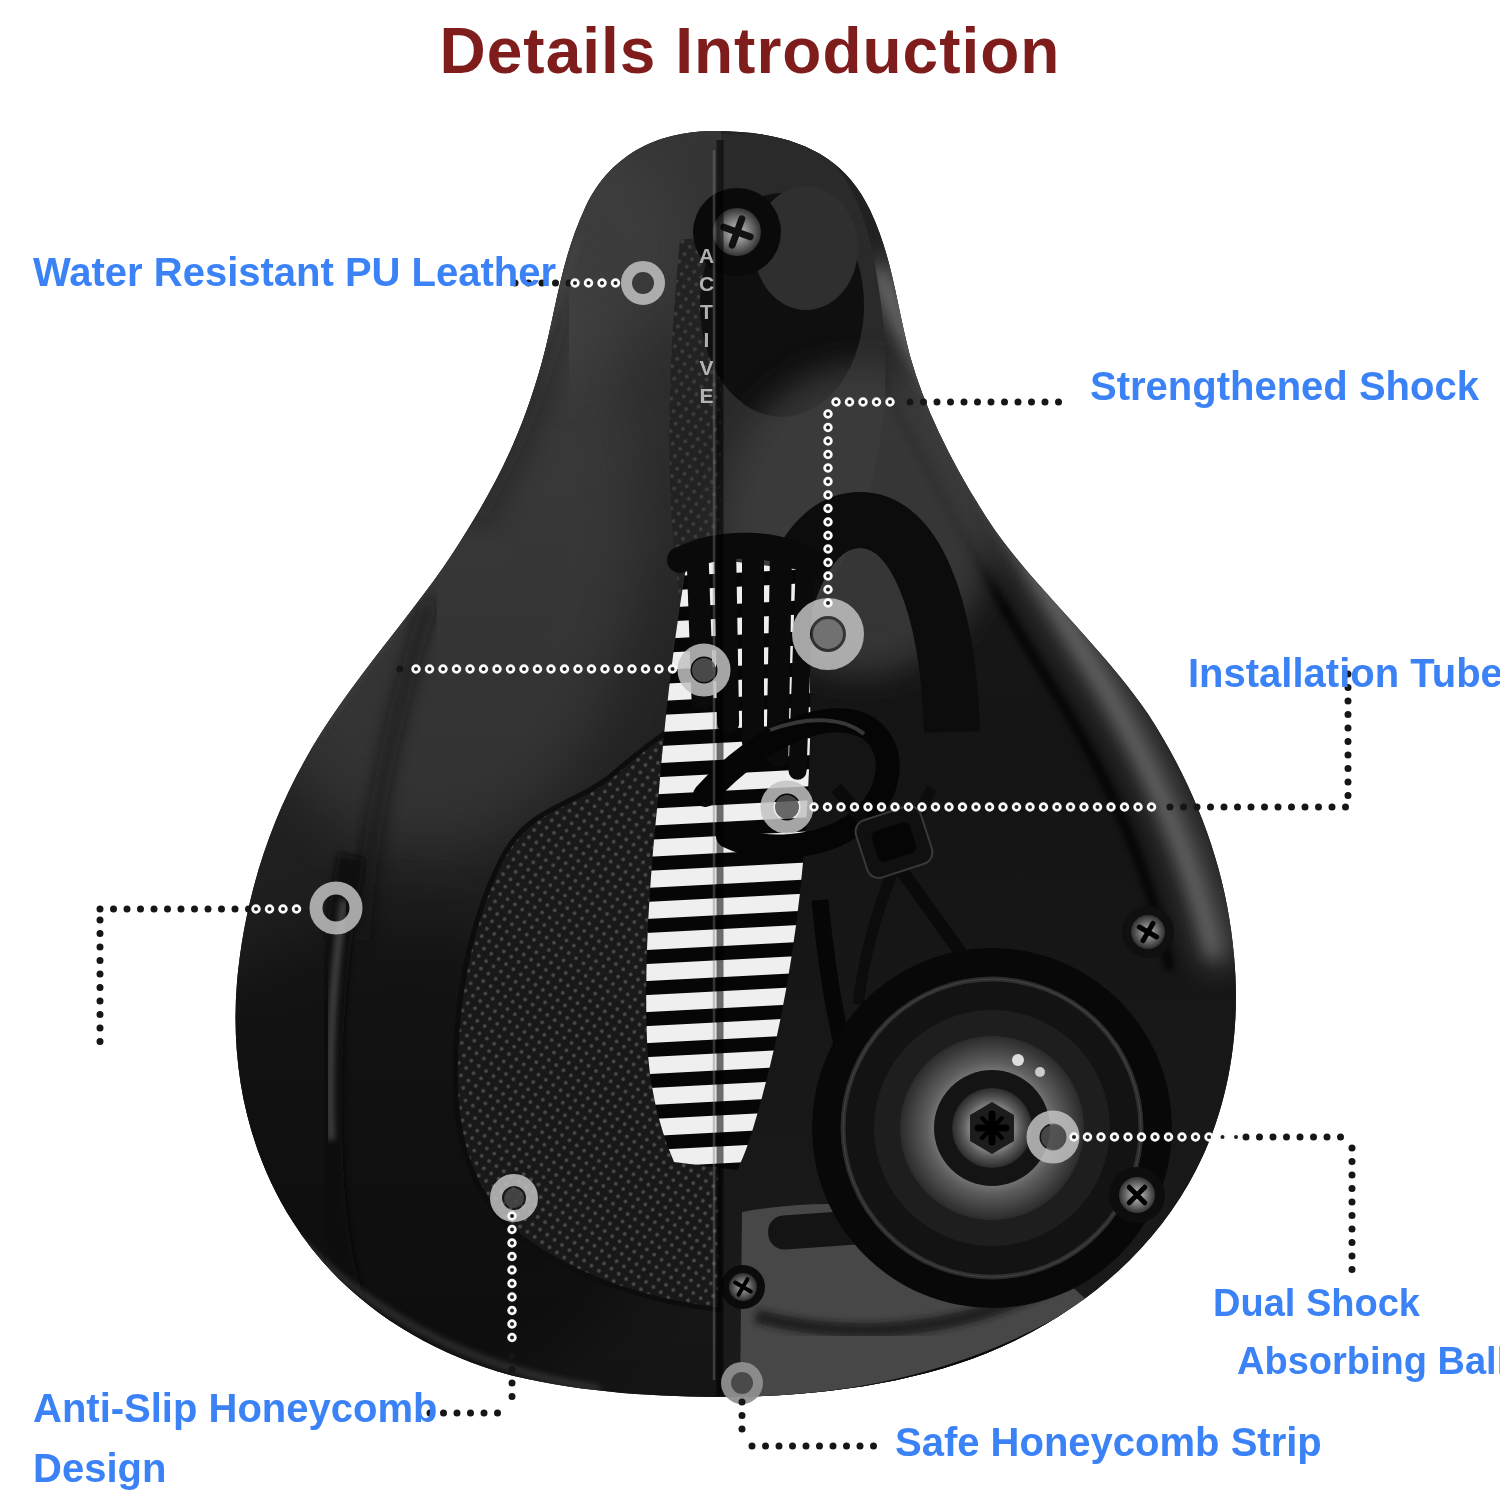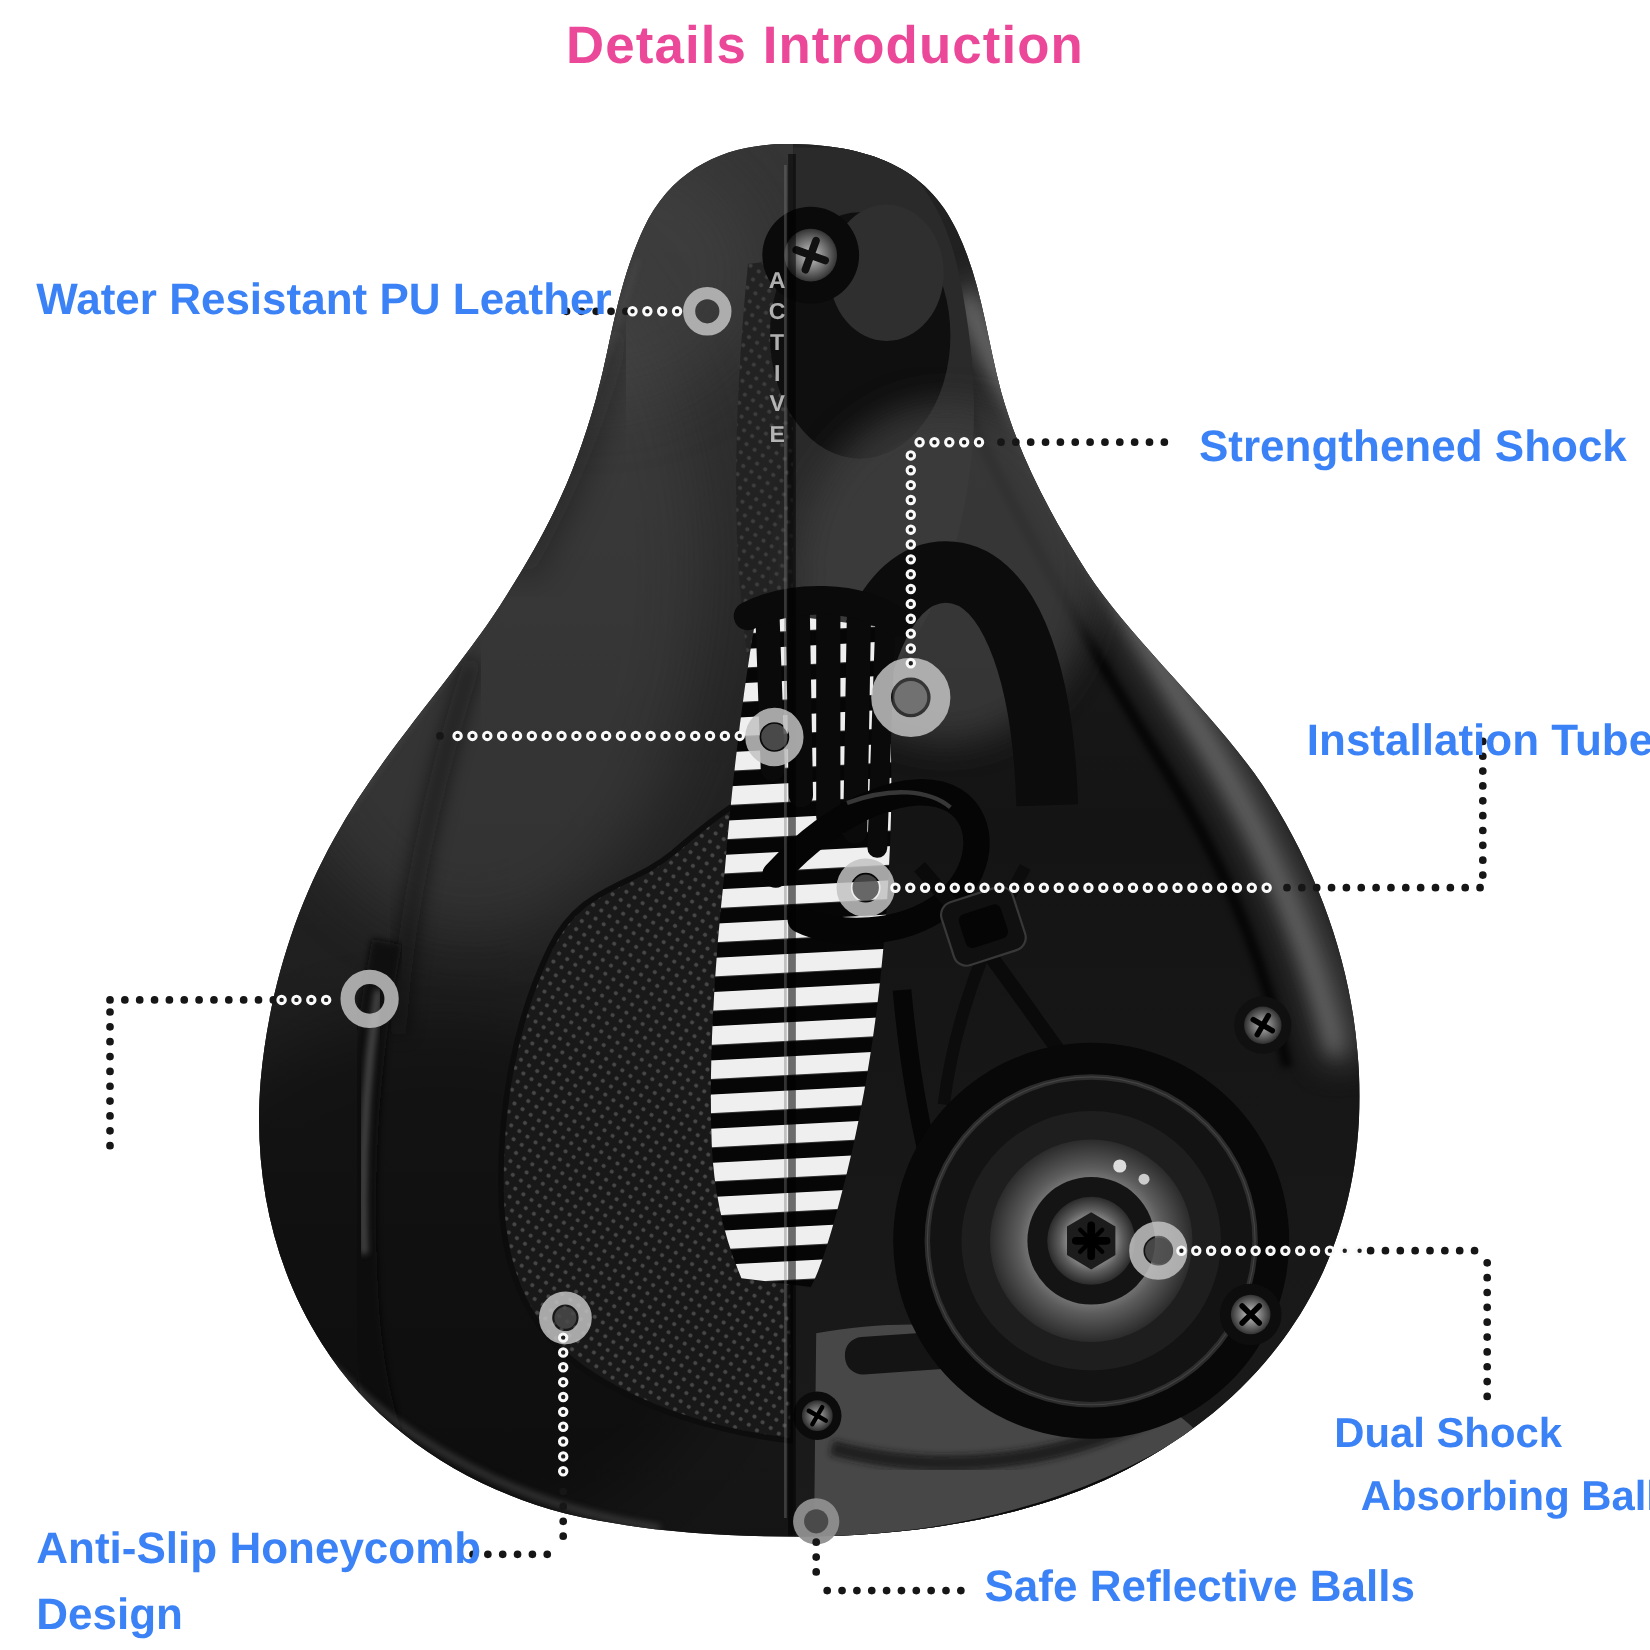--- a/index.html
+++ b/index.html
@@ -3,21 +3,21 @@
 <meta charset="utf-8">
 <style>
   html,body{margin:0;padding:0;background:#ffffff;}
   .stage{
     position:relative;width:1500px;height:1500px;background:#ffffff;overflow:hidden;
     font-family:"Liberation Sans","DejaVu Sans",sans-serif;color:#1b1b1b;
   }
   .stage svg{position:absolute;left:0;top:0;}
   .title{
     position:absolute;top:14px;left:0;width:100%;text-align:center;
-    font-size:48px;font-weight:800;letter-spacing:1px;color:#ec4899;white-space:nowrap;
+    font-size:64px;font-weight:800;letter-spacing:1px;color:#7f1d1d;white-space:nowrap;
   }
   .lbl{position:absolute;font-size:40px;font-weight:700;color:#3b82f6;white-space:nowrap;line-height:1.0;}
   .lbl .l2{margin-top:20px;}
   .branding{
     position:absolute;left:694px;top:244px;writing-mode:vertical-rl;text-orientation:upright;
     font-size:21px;font-weight:700;letter-spacing:5px;color:#d8d8d8;opacity:.8;
   }
   
   .dB{stroke:#161616;stroke-width:7;stroke-linecap:round;stroke-dasharray:0 13.5;fill:none;}
   .dW{stroke:#fafafa;stroke-width:9.5;stroke-linecap:round;stroke-dasharray:0 13.5;fill:none;}
@@ -297,37 +297,37 @@
   </svg>
 
   <div class="title">Details Introduction</div>
 
   <div class="branding">ACTIVE</div>
 
   <div class="lbl" style="left:33px;top:252px;">
     <div>Water Resistant PU Leather</div>
   </div>
 
-  <div class="lbl" style="left:1090px;top:386px;">
+  <div class="lbl" style="left:1090px;top:366px;">
     <div>Strengthened Shock</div>
   </div>
 
 
   <div class="lbl" style="left:1160px;top:653px;margin-left:28px;">
     <div>Installation Tube</div>
   </div>
 
 
   <div class="lbl" style="left:33px;top:1388px;">
     <div>Anti-Slip Honeycomb</div>
     <div class="l2">Design</div>
   </div>
 
   <div class="lbl" style="left:1213px;top:1284px;font-size:38px;">
     <div>Dual Shock</div>
     <div class="l2" style="margin-left:24px;">Absorbing Balls</div>
   </div>
 
   <div class="lbl" style="left:895px;top:1422px;">
-    <div>Safe Reflective Balls</div>
+    <div>Safe Honeycomb Strip</div>
   </div>
 
 </div>
 
 </body></html>

